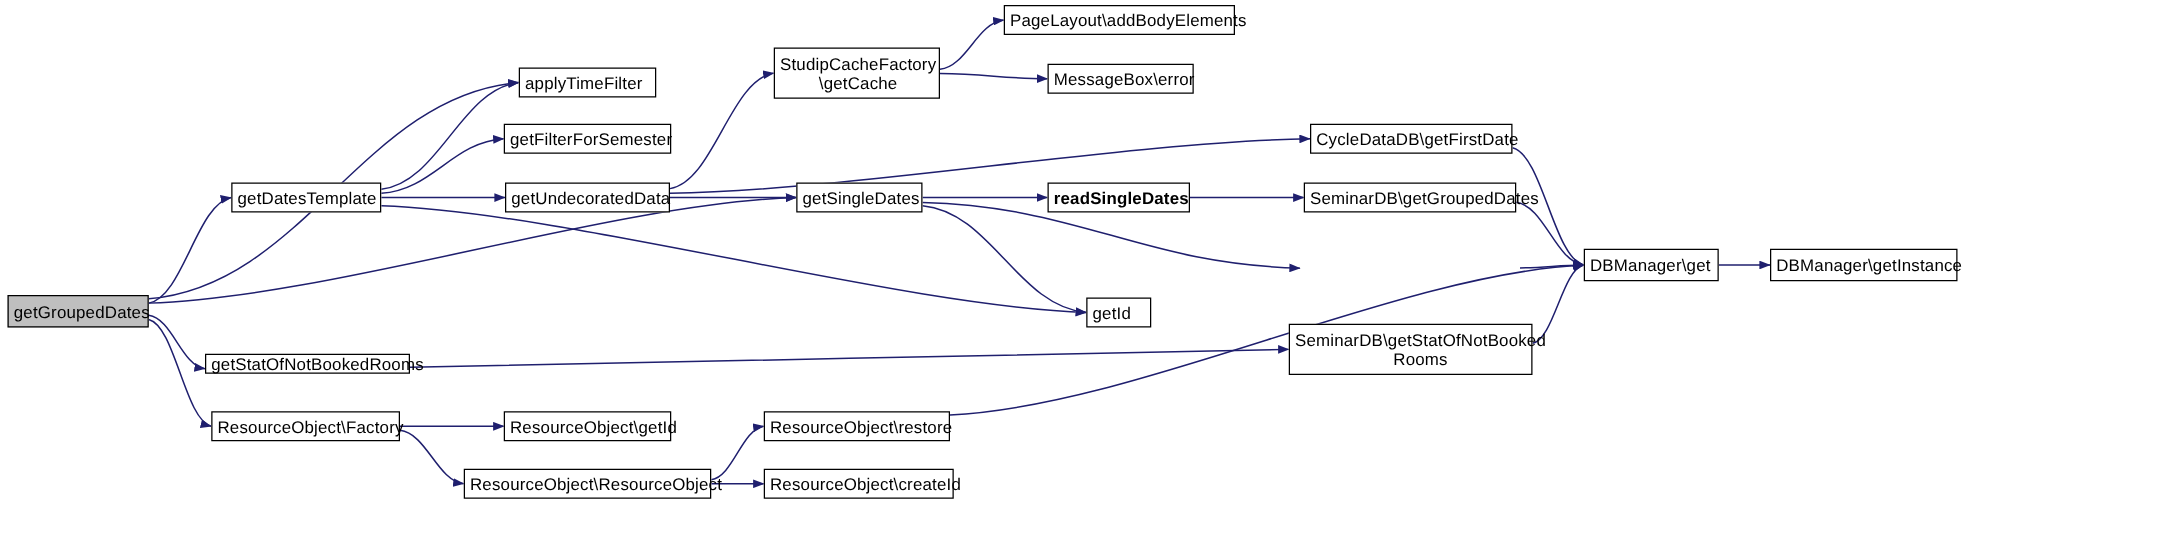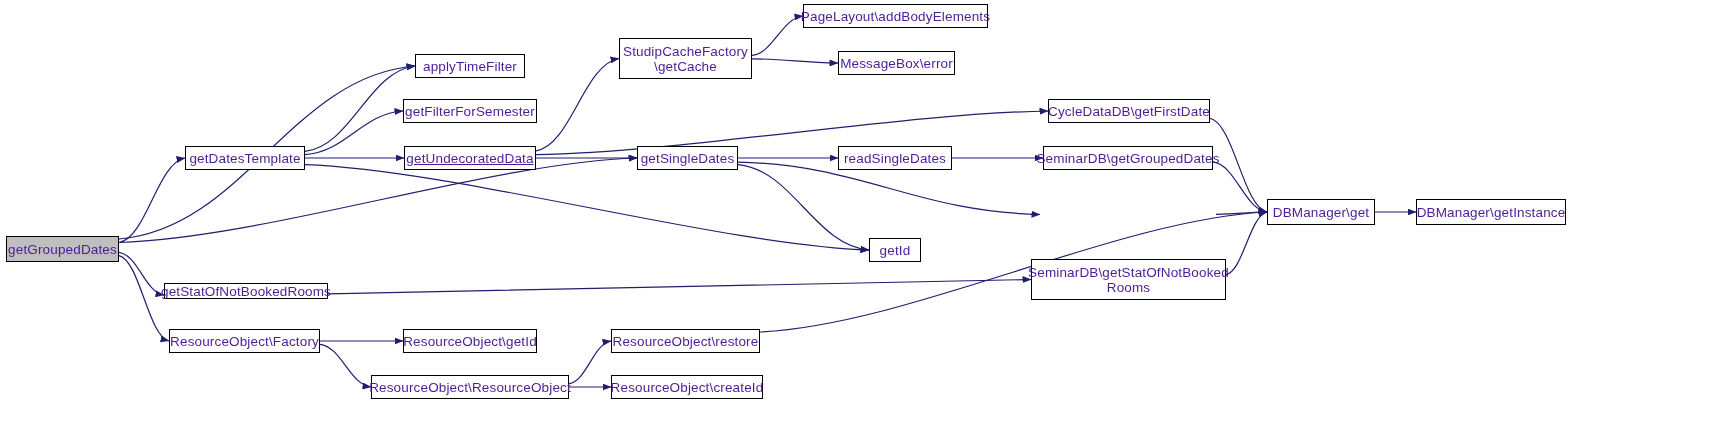--- a/index.html
+++ b/index.html
@@ -29,25 +29,25 @@
     left: 0;
     top: 0;
     width: 1729px;
     height: 447px;
   }
   .gnode {
     position: absolute;
     box-sizing: border-box;
     display: flex;
     align-items: center;
-    justify-content: center;
+    justify-content: flex-start;
     text-align: center;
     border: 1px solid #000000;
     background: #ffffff;
-    color: #4c1d95;
+    color: #000000;
     font-size: 13.5px;
     line-height: 15px;
     letter-spacing: 0.15px;
     white-space: pre-line;
     cursor: pointer;
   }
   .gnode.root {
     background: #bfbfbf;
     border-color: #000000;
   }
@@ -96,27 +96,27 @@
         <path d="M569,383.7142857142857 C586.64,381.1514285714286 593.36,343.5628571428571 611,341" fill="none" stroke="#1f1f6e" stroke-width="1.2" marker-end="url(#arrow)"></path>
         <path d="M569,387 C586.64,387 593.36,387 611,387" fill="none" stroke="#1f1f6e" stroke-width="1.2" marker-end="url(#arrow)"></path>
         <path d="M760,332 C910,324.8 1117,219.2 1267,212" fill="none" stroke="#1f1f6e" stroke-width="1.2" marker-end="url(#arrow)"></path>
       </g>
   </svg>
   <div id="node-layer">
       <div class="gnode root" style="left: 6px; top: 236px; width: 113px; height: 26px;"><span class="label">getGroupedDates</span></div>
       <div class="gnode" style="left: 185px; top: 146px; width: 120px; height: 24px;"><span class="label">getDatesTemplate</span></div>
       <div class="gnode" style="left: 415px; top: 54px; width: 110px; height: 24px;"><span class="label">applyTimeFilter</span></div>
       <div class="gnode" style="left: 403px; top: 99px; width: 134px; height: 24px;"><span class="label">getFilterForSemester</span></div>
-      <div class="gnode" style="left: 404px; top: 146px; width: 132px; height: 24px; text-decoration: underline;"><span class="label">getUndecoratedData</span></div>
+      <div class="gnode" style="left: 404px; top: 146px; width: 132px; height: 24px;"><span class="label">getUndecoratedData</span></div>
       <div class="gnode" style="left: 619px; top: 38px; width: 133px; height: 41px;"><span class="label">StudipCacheFactory
 \getCache</span></div>
       <div class="gnode" style="left: 803px; top: 4px; width: 185px; height: 24px;"><span class="label">PageLayout\addBodyElements</span></div>
       <div class="gnode" style="left: 838px; top: 51px; width: 117px; height: 24px;"><span class="label">MessageBox\error</span></div>
       <div class="gnode" style="left: 637px; top: 146px; width: 101px; height: 24px;"><span class="label">getSingleDates</span></div>
-      <div class="gnode" style="left: 838px; top: 146px; width: 114px; height: 24px;"><span class="label">readSingleDates</span></div>
+      <div class="gnode" style="left: 838px; top: 146px; width: 114px; height: 24px; font-weight: bold;"><span class="label">readSingleDates</span></div>
       <div class="gnode" style="left: 869px; top: 238px; width: 52px; height: 24px;"><span class="label">getId</span></div>
       <div class="gnode" style="left: 1048px; top: 99px; width: 162px; height: 24px;"><span class="label">CycleDataDB\getFirstDate</span></div>
       <div class="gnode" style="left: 1043px; top: 146px; width: 170px; height: 24px;"><span class="label">SeminarDB\getGroupedDates</span></div>
       <div class="gnode" style="left: 1031px; top: 259px; width: 195px; height: 41px;"><span class="label">SeminarDB\getStatOfNotBooked
 Rooms</span></div>
       <div class="gnode" style="left: 1267px; top: 199px; width: 108px; height: 26px;"><span class="label">DBManager\get</span></div>
       <div class="gnode" style="left: 1416px; top: 199px; width: 150px; height: 26px;"><span class="label">DBManager\getInstance</span></div>
       <div class="gnode" style="left: 164px; top: 283px; width: 164px; height: 16px;"><span class="label">getStatOfNotBookedRooms</span></div>
       <div class="gnode" style="left: 169px; top: 329px; width: 151px; height: 24px;"><span class="label">ResourceObject\Factory</span></div>
       <div class="gnode" style="left: 403px; top: 329px; width: 134px; height: 24px;"><span class="label">ResourceObject\getId</span></div>

